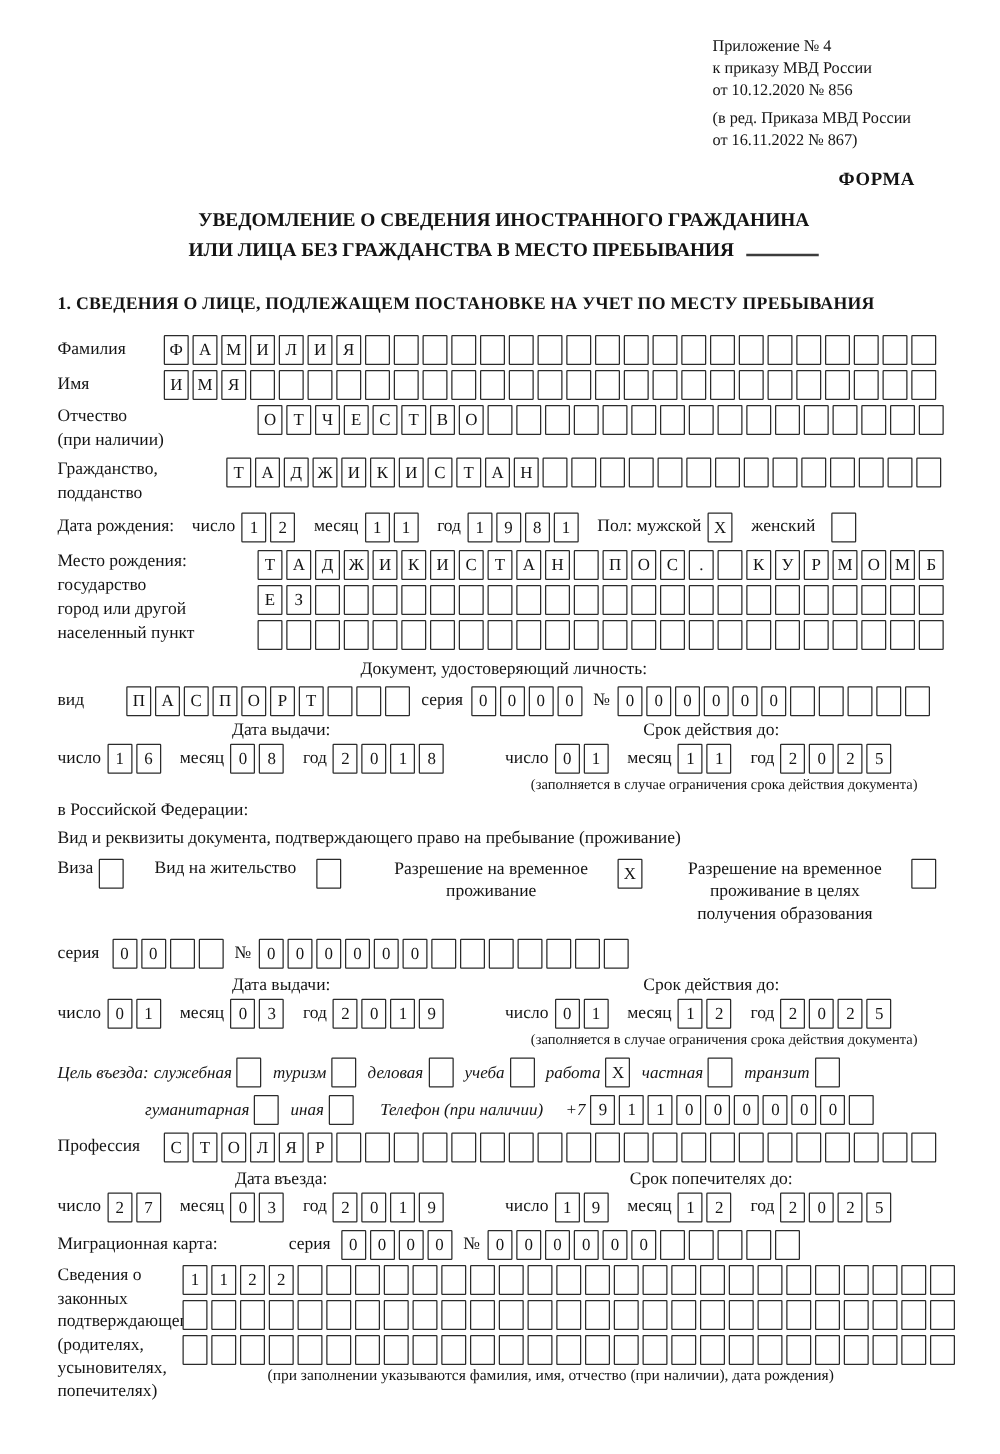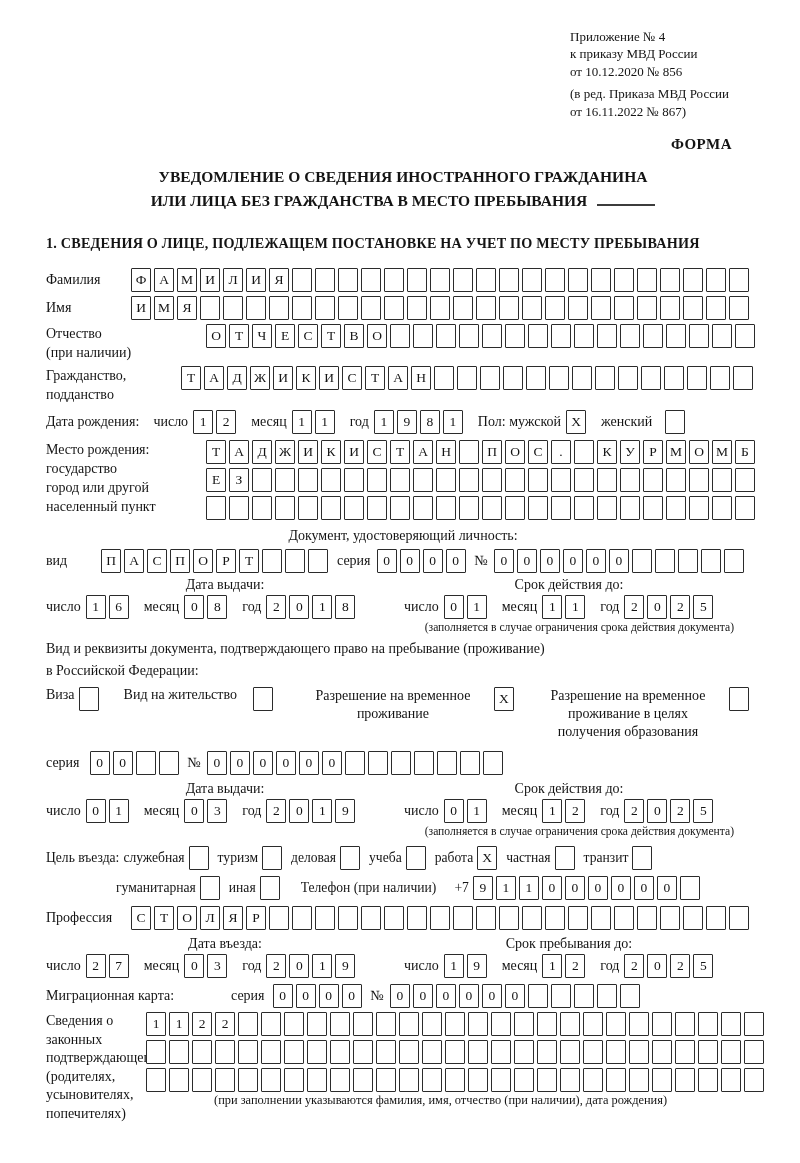--- a/index.html
+++ b/index.html
@@ -38,21 +38,21 @@
   .dl{margin-right:5px;}
   .dl2{margin-left:12px;margin-right:5px;}
   .note{font-size:11.6px;margin-top:2px;text-align:right;white-space:nowrap;}
 
   .para{font-size:14px;line-height:1.55;margin-top:4px;}
   .cbrow{display:flex;align-items:flex-start;margin-top:6px;margin-bottom:10px;font-size:14px;}
   .cblabel{text-align:center;line-height:18px;}
   .cbrow .cell{margin-left:8px;}
 
   .visit{display:flex;align-items:center;font-size:13.6px;margin-bottom:6px;}
-  .visit .plbl{margin:0 4px 0 6px;}
+  .visit .plbl{margin:0 4px 0 6px;font-style:italic;}
   .visit .first{margin-left:0;}
   .indent{margin-left:70px;}
 
   .footnote{font-size:12.4px;margin:2px 0 0 168px;}
 </style>
 </head>
 <body>
 
 <div class="page">
 
@@ -400,22 +400,22 @@
             <span class="cell">0</span>
             <span class="cell">2</span>
             <span class="cell">5</span>
           </div>
       </div>
       <div class="note">(заполняется в случае ограничения срока действия документа)</div>
     </div>
   </div>
 
   <div class="para">
+    <div>в Российской Федерации:</div>
     <div>Вид и реквизиты документа, подтверждающего право на пребывание (проживание)</div>
-    <div>в Российской Федерации:</div>
   </div>
 
   <div class="cbrow">
     <span>Виза</span>
     <span class="cell" style="margin-left:4px;"></span>
     <span style="margin-left:22px;">Вид на жительство</span>
     <span class="cell" style="margin-left:16px;"></span>
     <div class="cblabel" style="margin-left:24px;width:186px;">
       <div>Разрешение на временное</div>
       <div>проживание</div>
@@ -591,21 +591,21 @@
         <span class="dl2">год</span>
         <div class="cells">
             <span class="cell">2</span>
             <span class="cell">0</span>
             <span class="cell">1</span>
             <span class="cell">9</span>
           </div>
       </div>
     </div>
     <div class="dg-right">
-      <div class="dhead">Срок пребывания до:</div>
+      <div class="dhead">Срок попечителях до:</div>
       <div class="drow">
         <span class="dl">число</span>
         <div class="cells">
             <span class="cell">1</span>
             <span class="cell">9</span>
           </div>
         <span class="dl2">месяц</span>
         <div class="cells">
             <span class="cell">1</span>
             <span class="cell">2</span>

